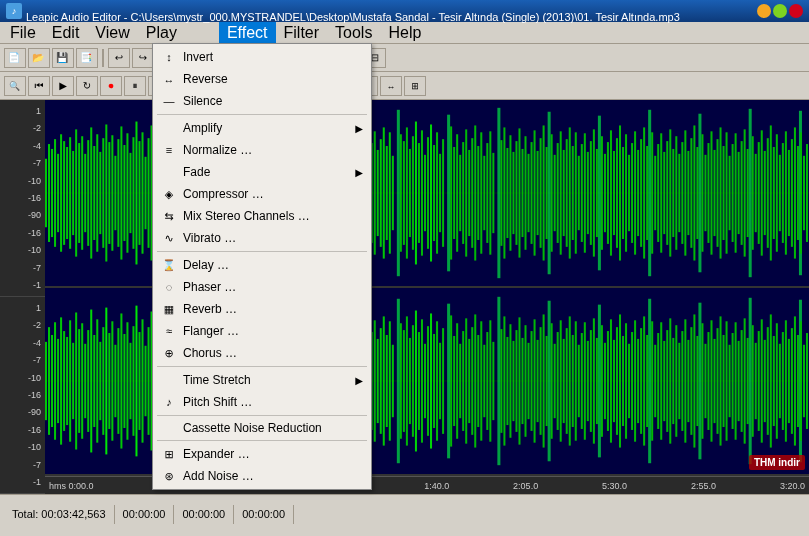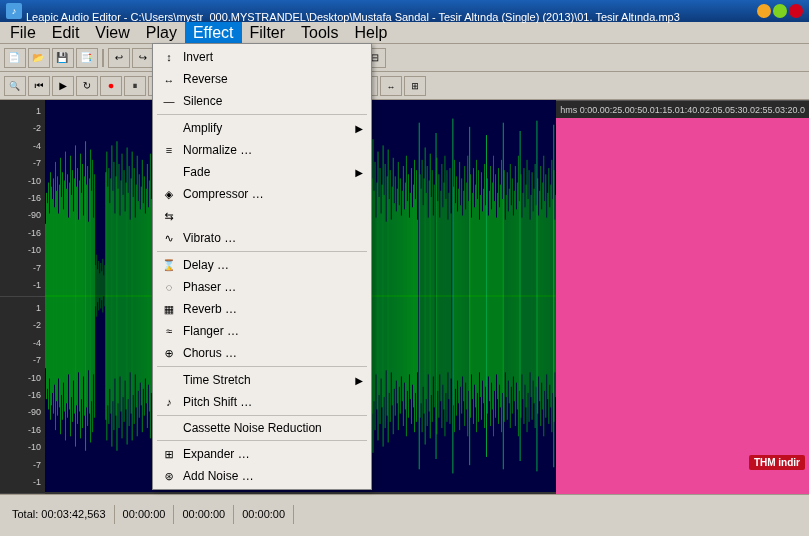--- a/index.html
+++ b/index.html
@@ -59,20 +59,21 @@
       padding: 2px 8px;
       cursor: pointer;
       font-size: 16px;
       height: 100%;
       display: flex;
       align-items: center;
     }
     .menu-item:hover, .menu-item.active {
       background: #0078d7;
       color: white;
+      margin-left: 34px;
     }
     .menu-item.active {
       background: #0078d7;
       color: white;
     }
 
     
     .toolbar {
       background: #d4d0c8;
       border-bottom: 1px solid #a0998c;
@@ -136,22 +137,22 @@
     .track-label span {
       display: block;
       text-align: right;
       padding-right: 2px;
     }
 
     
     .waveform-area {
       flex: 1;
       display: flex;
-      flex-direction: row;
-      background: #ec4899;
+      flex-direction: column;
+      background: #c2410c;
       position: relative;
     }
     .waveform-track {
       flex: 1;
       border-bottom: 2px solid #333;
       background: #000030;
       position: relative;
       overflow: hidden;
     }
     .waveform-canvas {
@@ -942,20 +943,21 @@
     <span class="icon"> </span>
     <span>Fade</span>
     <span class="arrow">▶</span>
   </div>
   <div class="dropdown-item">
     <span class="icon">◈</span>
     <span>Compressor …</span>
   </div>
   <div class="dropdown-item">
     <span class="icon">⇆</span>
+    <span>Mix Stereo Channels …</span>
   </div>
   <div class="dropdown-item">
     <span class="icon">∿</span>
     <span>Vibrato …</span>
   </div>
 
   <div class="dropdown-separator"></div>
 
   <div class="dropdown-item">
     <span class="icon">⌛</span>

